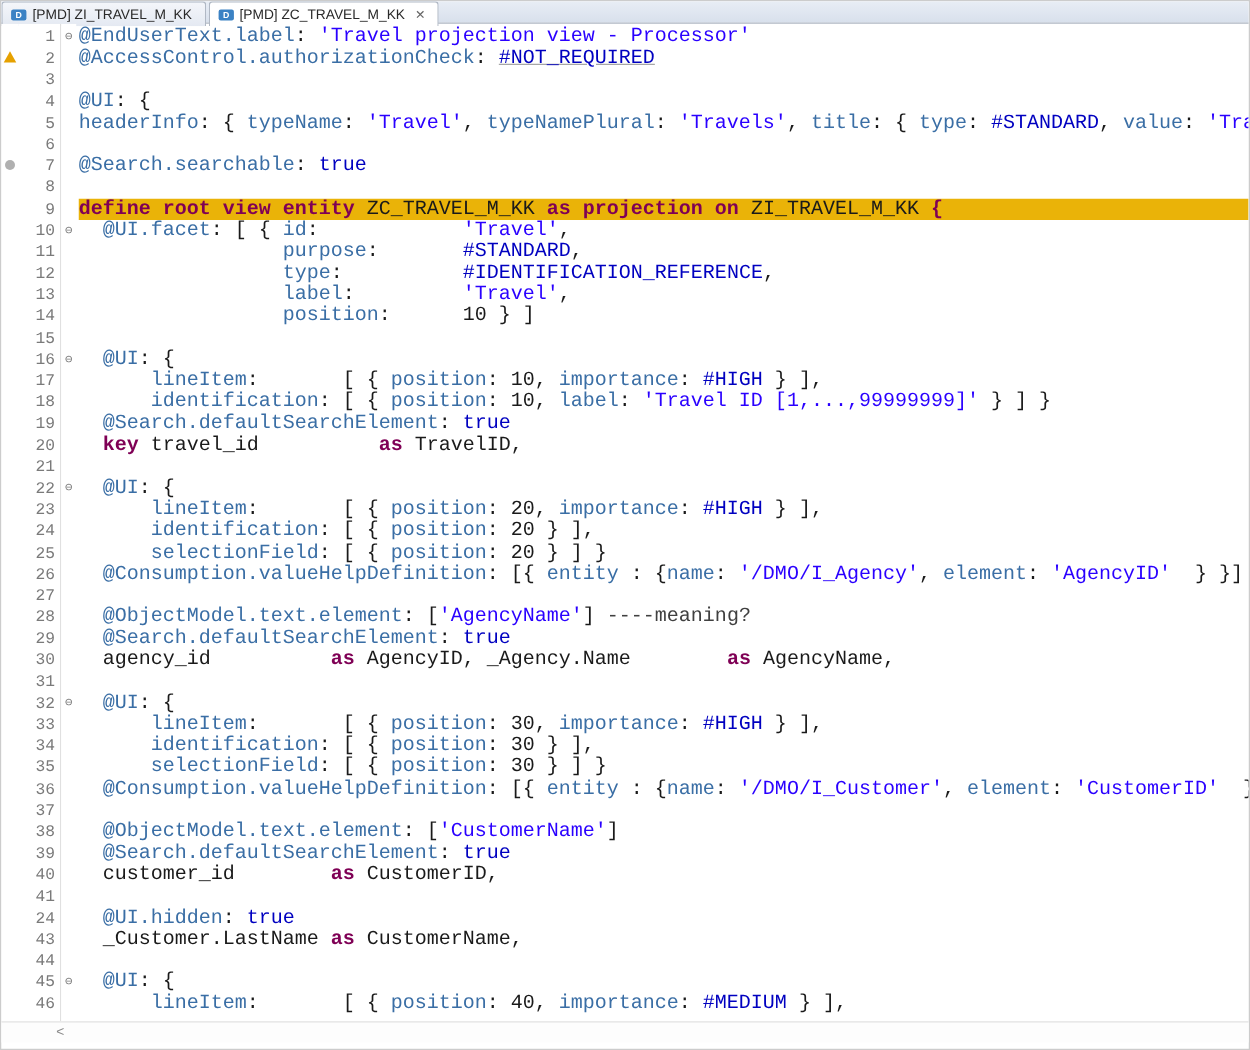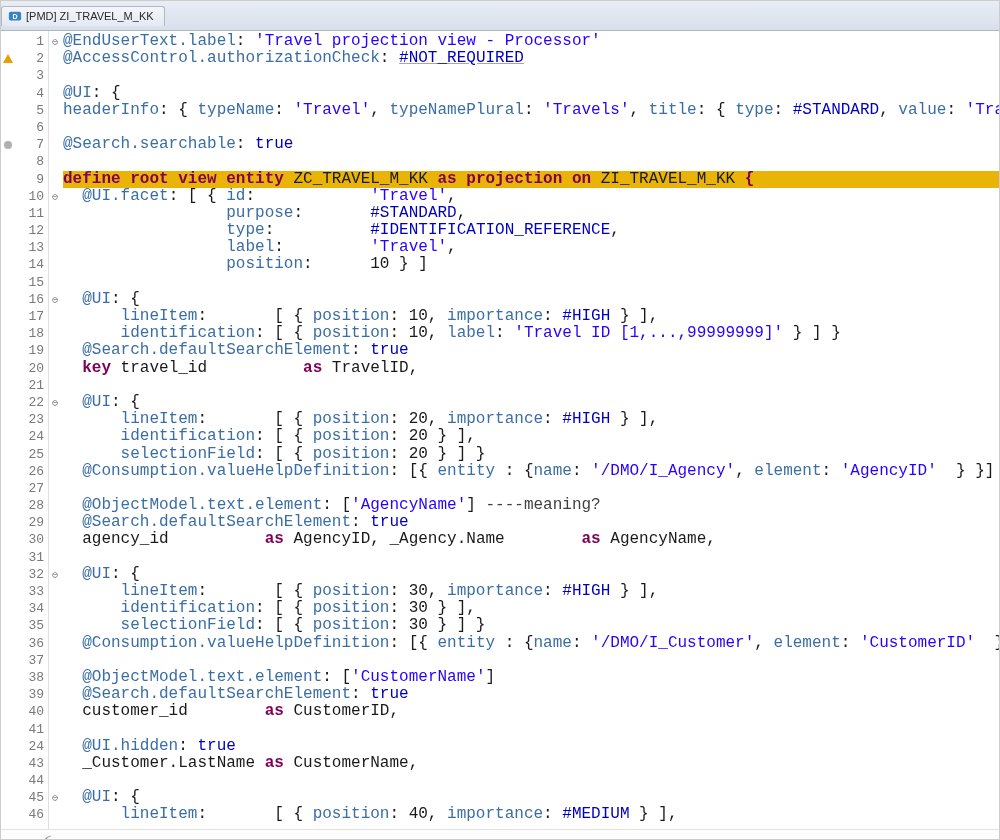--- a/index.html
+++ b/index.html
@@ -9,22 +9,22 @@
   background: #fff;
   width: 1000px;
   height: 840px;
   overflow: hidden;
   border: 1px solid #ccc;
 }
 .tabbar {
   display: flex;
   background: linear-gradient(#e8edf5, #d8e0ec);
   border-bottom: 1px solid #b0b8c4;
-  height: 30px;
-  align-items: center;
+  height: 18px;
+  align-items: flex-start;
 }
 .tab {
   display: flex;
   align-items: center;
   gap: 4px;
   padding: 2px 10px 2px 6px;
   font-size: 11px;
   border: 1px solid #b0b8c4;
   border-bottom: none;
   background: linear-gradient(#f4f6fa, #e4e9f2);
@@ -145,20 +145,30 @@
 <div class="tabbar">
   <div id="tabs-host" style="display: flex;">
       <div class="tab">
         <span class="tab-icon">
           <svg viewBox="0 0 16 16">
             <rect x="1" y="3" width="14" height="10" rx="2" fill="#3b82c4"></rect>
             <text x="8" y="11" text-anchor="middle" font-size="8" fill="#fff" font-family="Arial" font-weight="bold">D</text>
           </svg>
         </span>
         <span>[PMD] ZI_TRAVEL_M_KK</span>
+      </div>
+      <div class="tab active">
+        <span class="tab-icon">
+          <svg viewBox="0 0 16 16">
+            <rect x="1" y="3" width="14" height="10" rx="2" fill="#3b82c4"></rect>
+            <text x="8" y="11" text-anchor="middle" font-size="8" fill="#fff" font-family="Arial" font-weight="bold">D</text>
+          </svg>
+        </span>
+        <span>[PMD] ZC_TRAVEL_M_KK</span>
+        <span class="close-x">✕</span>
       </div>
     </div>
 </div>
 
 <div class="editor-wrap">
   <div class="marker-col" id="marker-col">
       <div class="marker "></div>
       <div class="marker warn"></div>
       <div class="marker "></div>
       <div class="marker "></div>

